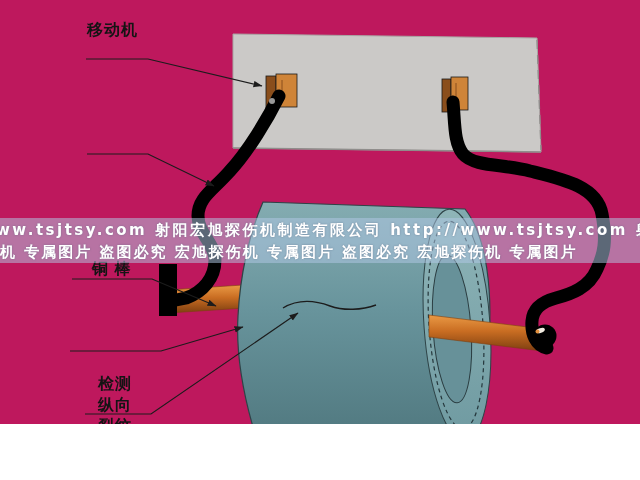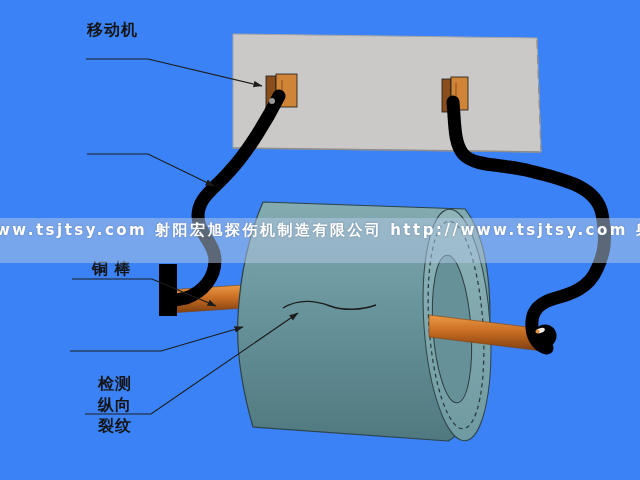--- a/index.html
+++ b/index.html
@@ -1,17 +1,17 @@
 <!DOCTYPE html>
 <html style="--label-text: #141414; --watermark-band: rgba(176,199,228,0.52); --watermark-text: #ffffff; --panel: #cbc9c7; --panel-edge: #8f8d8b; --connector-front: #cf8438; --connector-side: #8a4e1c; --cable: #000000; --copper-light: #ea9a45; --copper-mid: #c96d22; --copper-dark: #7e3f10; --cylinder-top: #84acb1; --cylinder-mid: #68949c; --cylinder-bottom: #50787f; --face-light: #8fb5b8; --face-mid: #6f9aa1; --bore: #679199; --outline: #2e4347; --leader: #1c1c1c;"><head>
 <meta charset="utf-8">
 <style>
   html,body{margin:0;padding:0;background:#fff;}
   #screen{
-    position:relative;width:640px;height:480px;background:#3b82f6;overflow:hidden;
+    position:relative;width:640px;height:424px;background:#be185d;overflow:hidden;
     font-family:"Liberation Sans",sans-serif;
   }
   #scene{position:absolute;left:0;top:0;}
   .callout{
     position:absolute;
     font:700 16px "Liberation Sans",sans-serif;
     color:var(--label-text,#141414);
     line-height:21px;letter-spacing:1px;white-space:nowrap;
   }
   .callout span{display:block;}
@@ -123,15 +123,16 @@
 
 
   <div class="callout" style="left:98px;top:373px">
     <span>检测</span>
     <span>纵向</span>
     <span>裂纹</span>
   </div>
 
   <div class="watermark">
     <div class="wm-line wm-1">ww.tsjtsy.com 射阳宏旭探伤机制造有限公司  http://www.tsjtsy.com 射阳宏</div>
+    <div class="wm-line wm-2">机 专属图片 盗图必究  宏旭探伤机 专属图片 盗图必究  宏旭探伤机 专属图片</div>
   </div>
 
 </div>
 
 </body></html>

